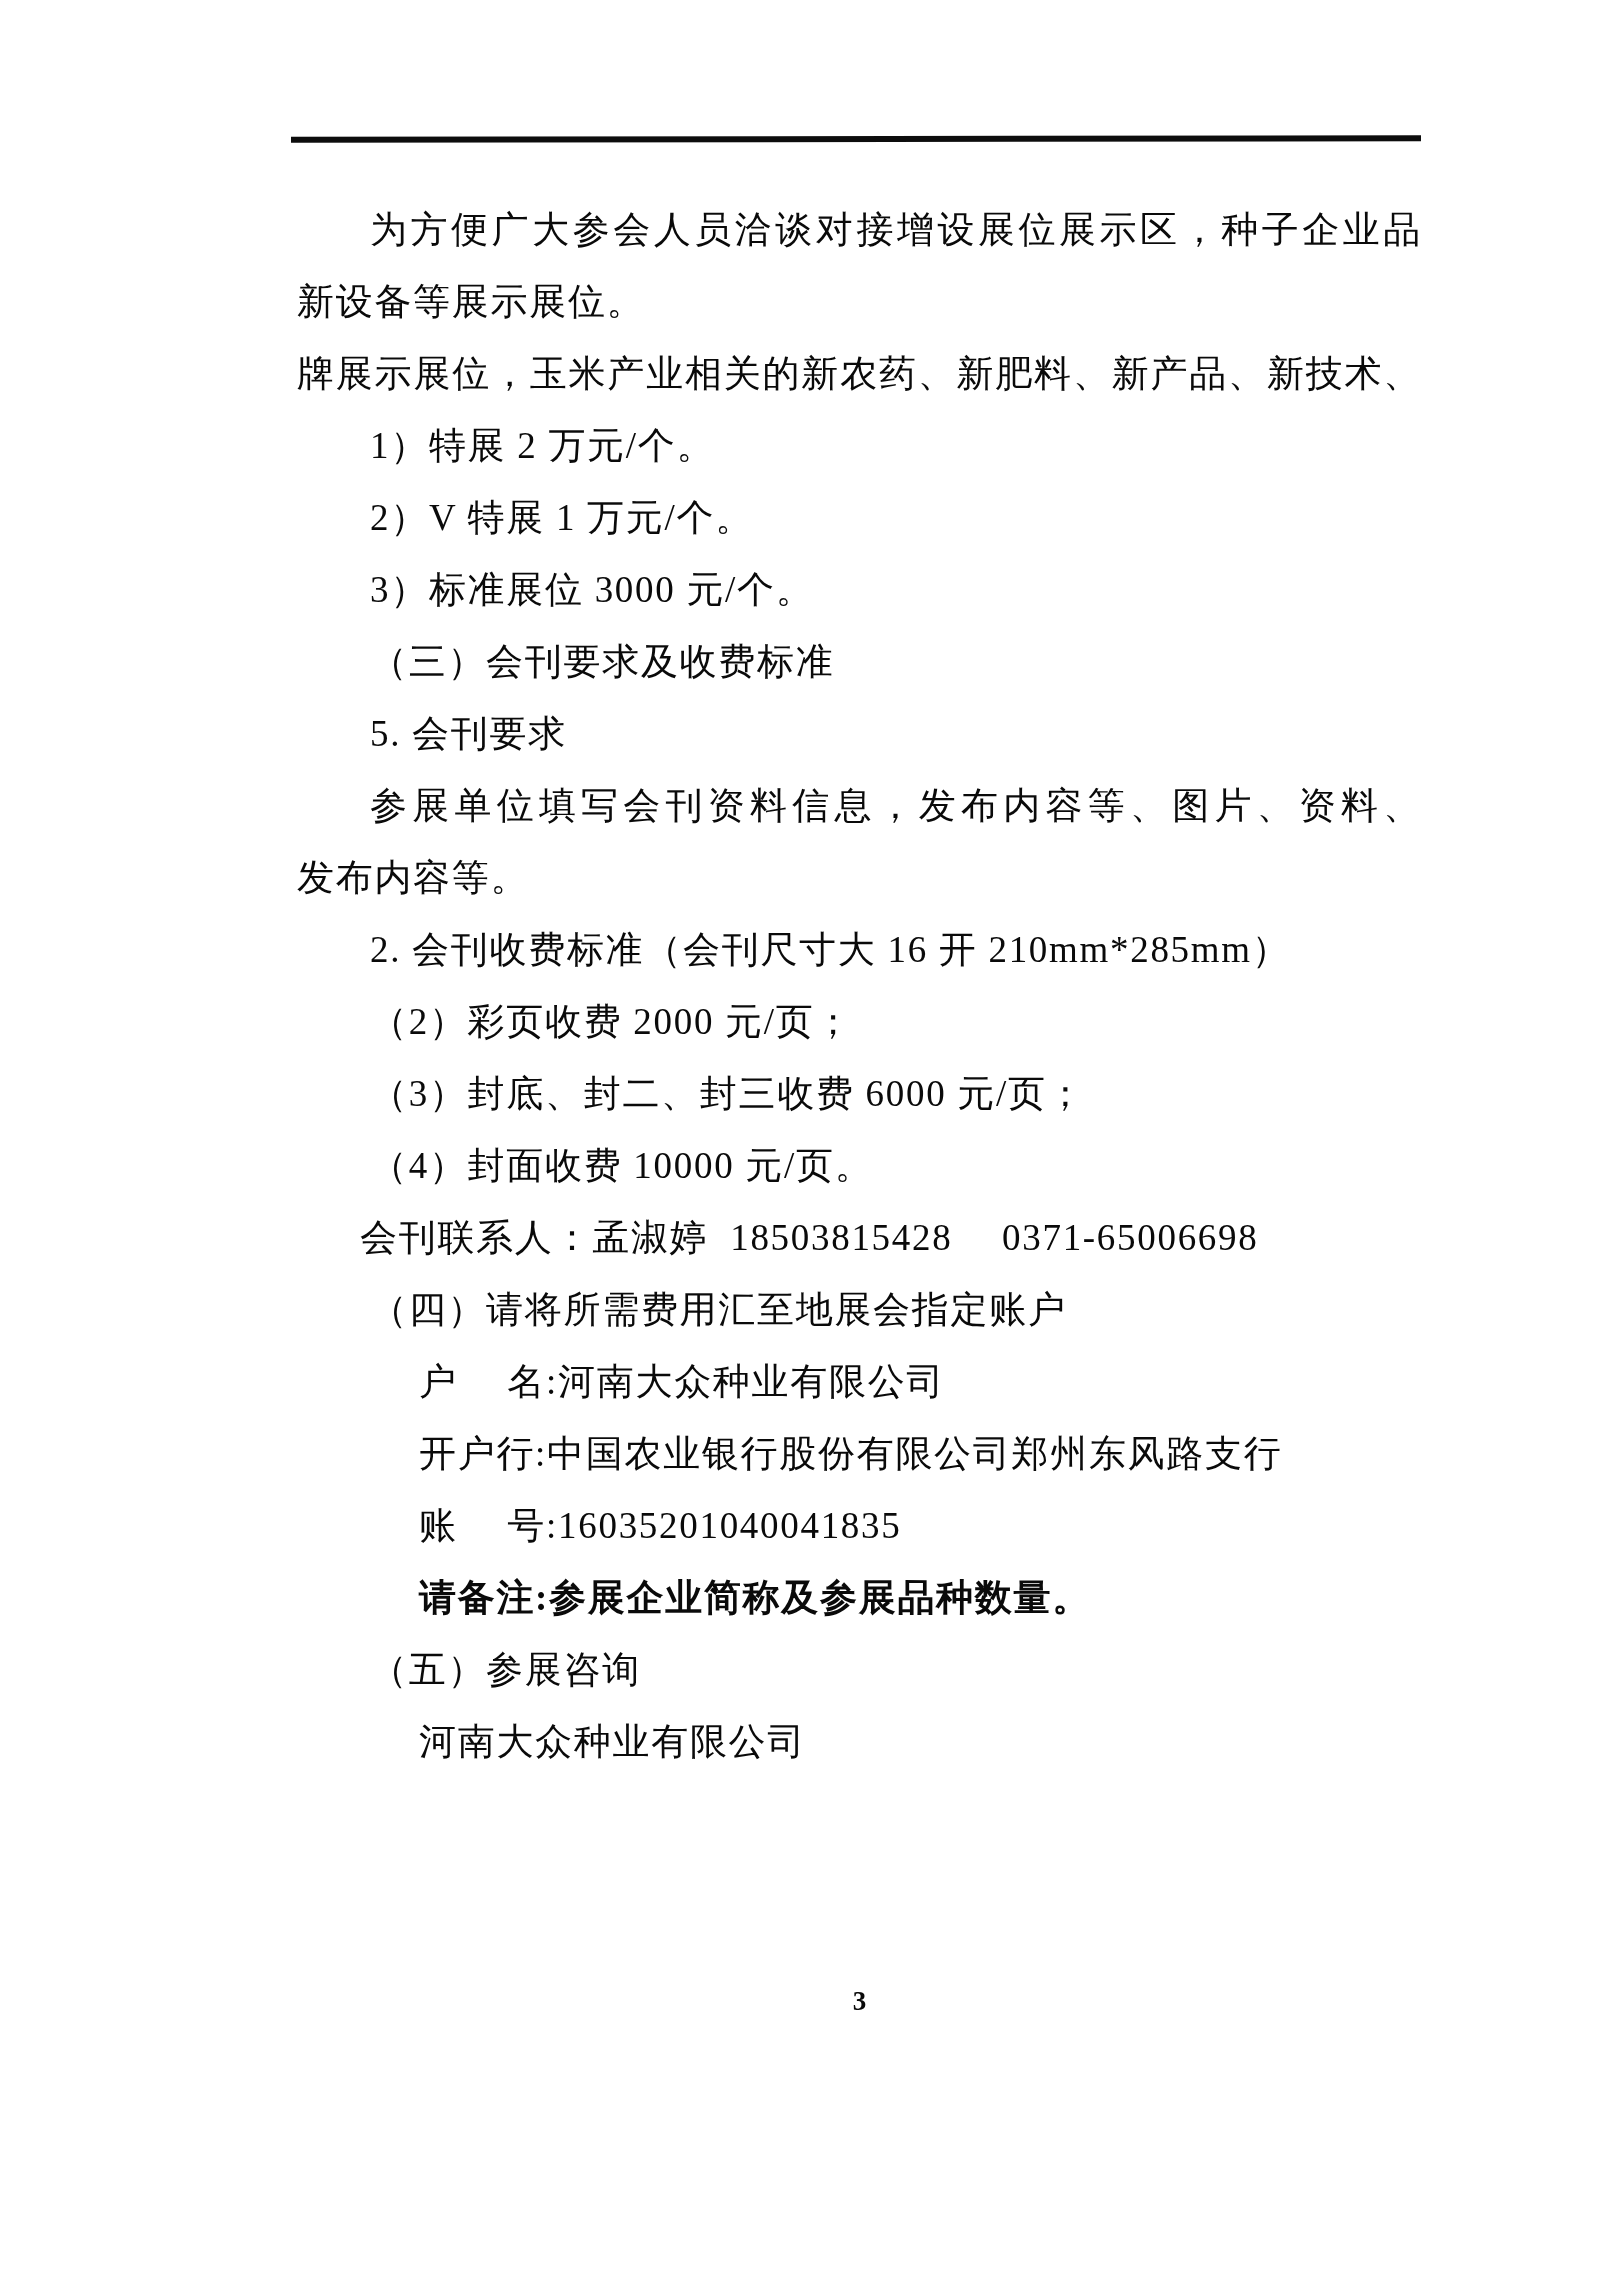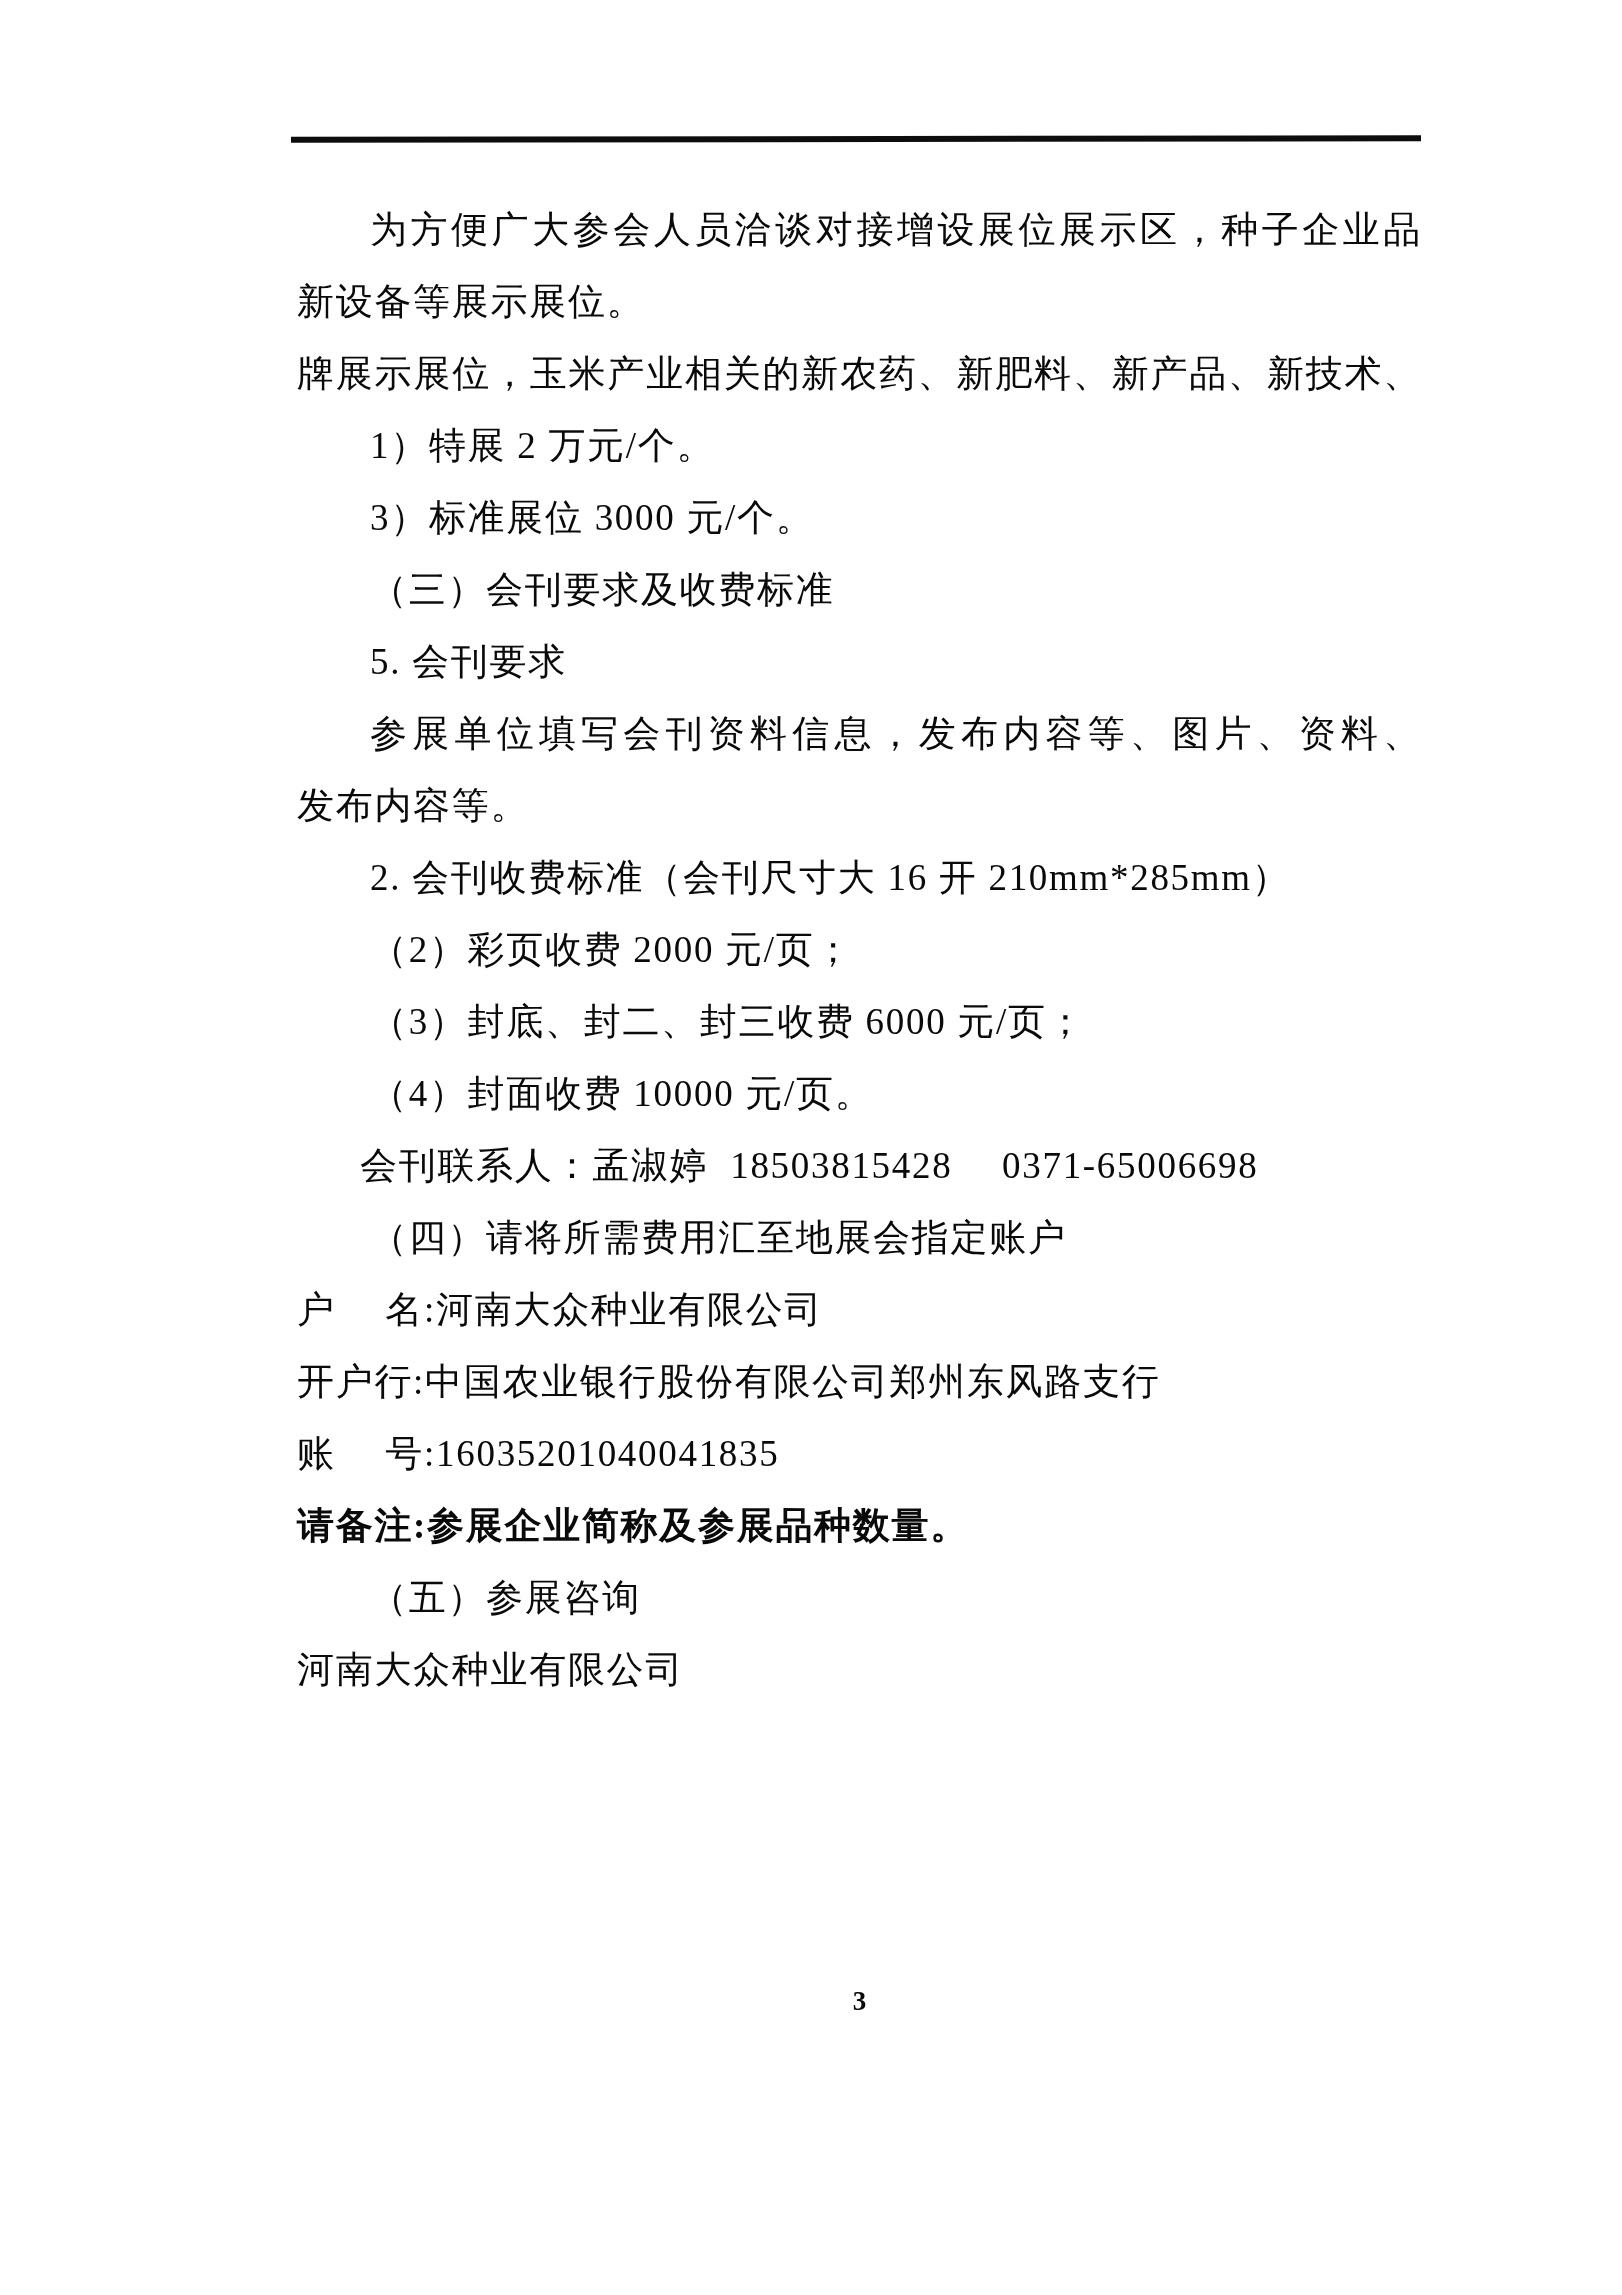--- a/index.html
+++ b/index.html
@@ -42,21 +42,21 @@
   .line.just {
     white-space: normal;
     text-align: justify;
     text-align-last: justify;
   }
   .line.pre {
     white-space: pre;
   }
   .ind  { margin-left: 73px;  }
   .ind2 { margin-left: 63px; }
-  .ind3 { }
+  .ind3 { margin-left: 122px; }
   .bold { font-weight: bold; }
   .page-number {
     position: absolute;
     left: 297px;
     top: 1982px;
     width: 1125px;
     height: 38px;
     line-height: 38px;
     text-align: center;
     font-size: 27px;
@@ -69,20 +69,21 @@
 <body>
 
 <div class="page">
   <div class="top-rule"></div>
 
   <div class="content">
     <div class="line ind just">为方便广大参会人员洽谈对接增设展位展示区，种子企业品</div>
     <div class="line">新设备等展示展位。</div>
     <div class="line just">牌展示展位，玉米产业相关的新农药、新肥料、新产品、新技术、</div>
     <div class="line ind">1）特展 2 万元/个。</div>
+    <div class="line ind">2）V 特展 1 万元/个。</div>
     <div class="line ind">3）标准展位 3000 元/个。</div>
     <div class="line ind">（三）会刊要求及收费标准</div>
     <div class="line ind">5. 会刊要求</div>
     <div class="line ind just">参展单位填写会刊资料信息，发布内容等、图片、资料、</div>
     <div class="line">发布内容等。</div>
     <div class="line ind">2. 会刊收费标准（会刊尺寸大 16 开 210mm*285mm）</div>
     <div class="line ind">（2）彩页收费 2000 元/页；</div>
     <div class="line ind">（3）封底、封二、封三收费 6000 元/页；</div>
     <div class="line ind">（4）封面收费 10000 元/页。</div>
     <div class="line ind2 pre">会刊联系人：孟淑婷  18503815428　 0371-65006698</div>

